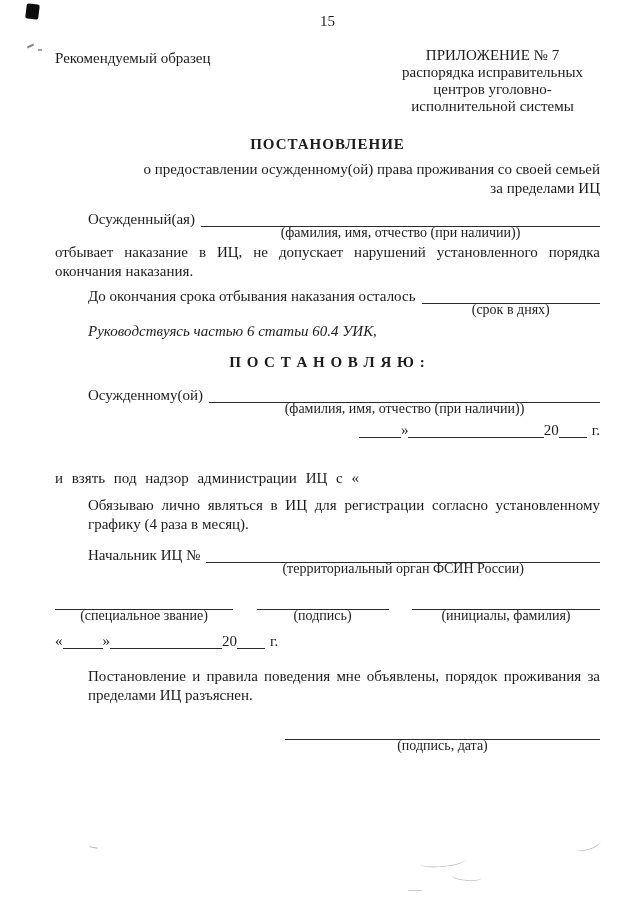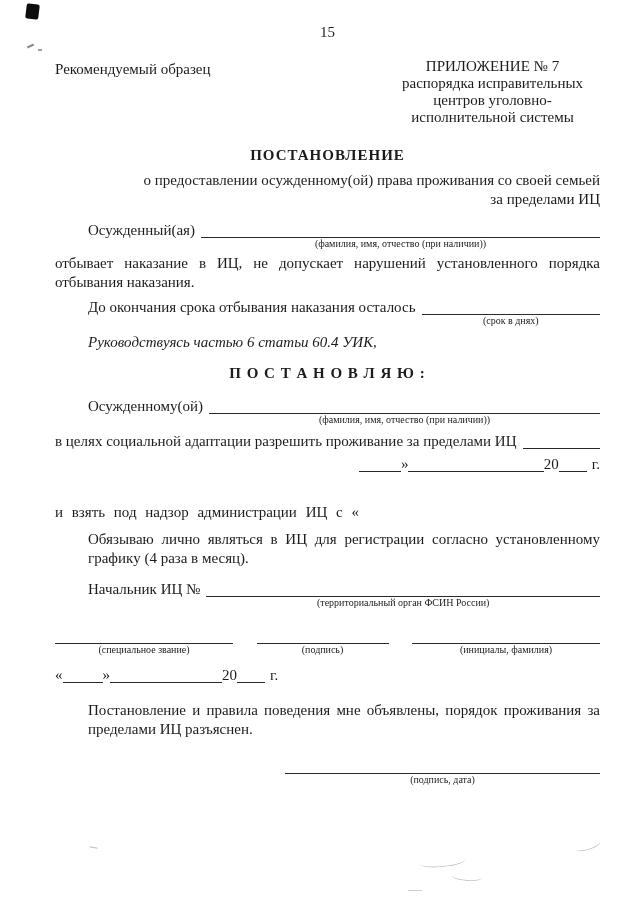--- a/index.html
+++ b/index.html
@@ -2,35 +2,35 @@
 <html><head>
 <meta charset="utf-8">
 <style>
   html,body{margin:0;padding:0;}
   body{
     width:640px;height:905px;position:relative;overflow:hidden;
     background:#ffffff;color:#1c1c1c;
     font-family:"Liberation Serif","DejaVu Serif",serif;
     font-size:15px;line-height:19px;
   }
-  .page{padding:23px 40px 0 55px;position:relative;}
+  .page{padding:12px 40px 0 55px;position:relative;}
   .pageno{text-align:center;margin-bottom:16px;}
   .hdr{display:flex;justify-content:space-between;align-items:flex-start;margin-bottom:20px;}
   .hdr-left{padding-top:2px;}
   .hdr-right{width:215px;text-align:center;line-height:17px;}
   .titleblock{text-align:center;margin-bottom:12px;}
   .titleblock .t1{font-weight:bold;letter-spacing:1px;margin-bottom:6px;}
   .centerline{text-align:right;}
   .indent{padding-left:33px;}
   .just{text-align:justify;}
   .fieldline{display:flex;}
   .fieldline .label{white-space:nowrap;line-height:19px;padding-right:6px;}
   .fill{flex:1;display:flex;flex-direction:column;min-width:0;}
   .fill-top{height:16px;border-bottom:1px solid #2a2a2a;}
-  .fill-caption{font-size:10px;line-height:12px;text-align:center;color:#222;}
+  .fill-caption{font-size:14px;line-height:12px;text-align:center;color:#222;}
   .sblank{display:inline-block;border-bottom:1px solid #2a2a2a;height:16px;vertical-align:baseline;}
   .resolve{font-weight:bold;text-align:center;margin:12px 0 14px 0;letter-spacing:1px;}
   .supline{display:flex;align-items:flex-start;}
   .supline span{white-space:nowrap;}
   .sup-t1{word-spacing:5px;margin-top:48px;}
   .signrow{display:flex;justify-content:space-between;margin-top:16px;}
   .signrow .fill{flex:0 0 auto;}
   .mb4{margin-bottom:4px;}.mb6{margin-bottom:6px;}.mb8{margin-bottom:8px;}
   .mb10{margin-bottom:10px;}
   .mt6{margin-top:6px;font-style:italic;}.mt10{margin-top:10px;}
@@ -79,21 +79,21 @@
   </div>
 
   <div class="fieldline indent mb4">
     <span class="label">Осужденный(ая)</span>
     <span class="fill">
       <span class="fill-top"></span>
       <span class="fill-caption">(фамилия, имя, отчество (при наличии))</span>
     </span>
   </div>
 
-  <div class="just mb6">отбывает наказание в ИЦ, не допускает нарушений установленного порядка отбывания наказания.</div>
+  <div class="just mb6">отбывает наказание в ИЦ, не допускает нарушений установленного порядка окончания наказания.</div>
 
   <div class="fieldline indent mb6">
     <span class="label">До окончания срока отбывания наказания осталось</span>
     <span class="fill">
       <span class="fill-top"></span>
       <span class="fill-caption">(срок в днях)</span>
     </span>
   </div>
 
   <div class="indent mt6 mb10">Руководствуясь частью 6 статьи 60.4 УИК,</div>
@@ -101,26 +101,20 @@
   <div class="resolve">П О С Т А Н О В Л Я Ю :</div>
 
   <div class="fieldline indent mb6">
     <span class="label">Осужденному(ой)</span>
     <span class="fill">
       <span class="fill-top"></span>
       <span class="fill-caption">(фамилия, имя, отчество (при наличии))</span>
     </span>
   </div>
 
-  <div class="fieldline mb4">
-    <span class="label">в целях социальной адаптации разрешить проживание за пределами ИЦ</span>
-    <span class="fill">
-      <span class="fill-top"></span>
-    </span>
-  </div>
 
 
   <div class="supline mb8">
     <span class="sup-t1">и взять под надзор администрации ИЦ с «</span>
       <span class="sblank" style="width:42px"></span>
       <span>»</span>
       <span class="sblank" style="flex:1"></span>
       <span>20</span>
       <span class="sblank" style="width:28px"></span>
       <span style="padding-left:5px">г.</span>

